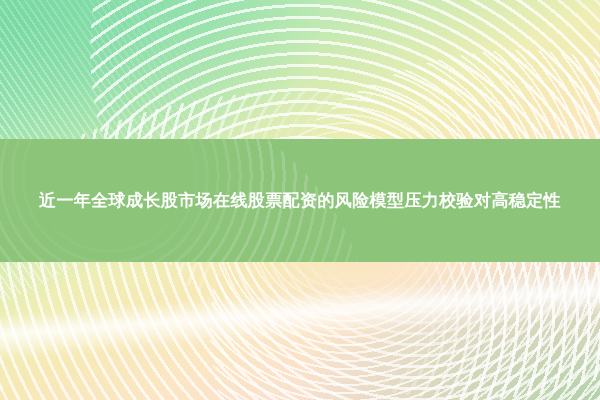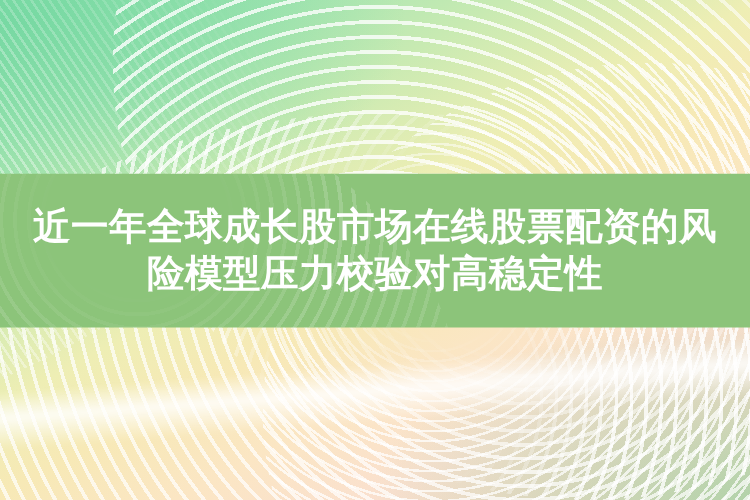--- a/index.html
+++ b/index.html
@@ -162,21 +162,21 @@
     pointer-events: none;
   }
 
   .band-title {
     position: relative;
     z-index: 2;
     margin: 0;
     width: 576px;
     text-align: center;
     color: #ffffff;
-    font-size: 30px;
+    font-size: 17px;
     font-weight: bold;
     line-height: 38px;
     letter-spacing: 0.4px;
     word-break: break-all;
   }
 </style>
 </head>
 <body>
 
 <div id="banner">

